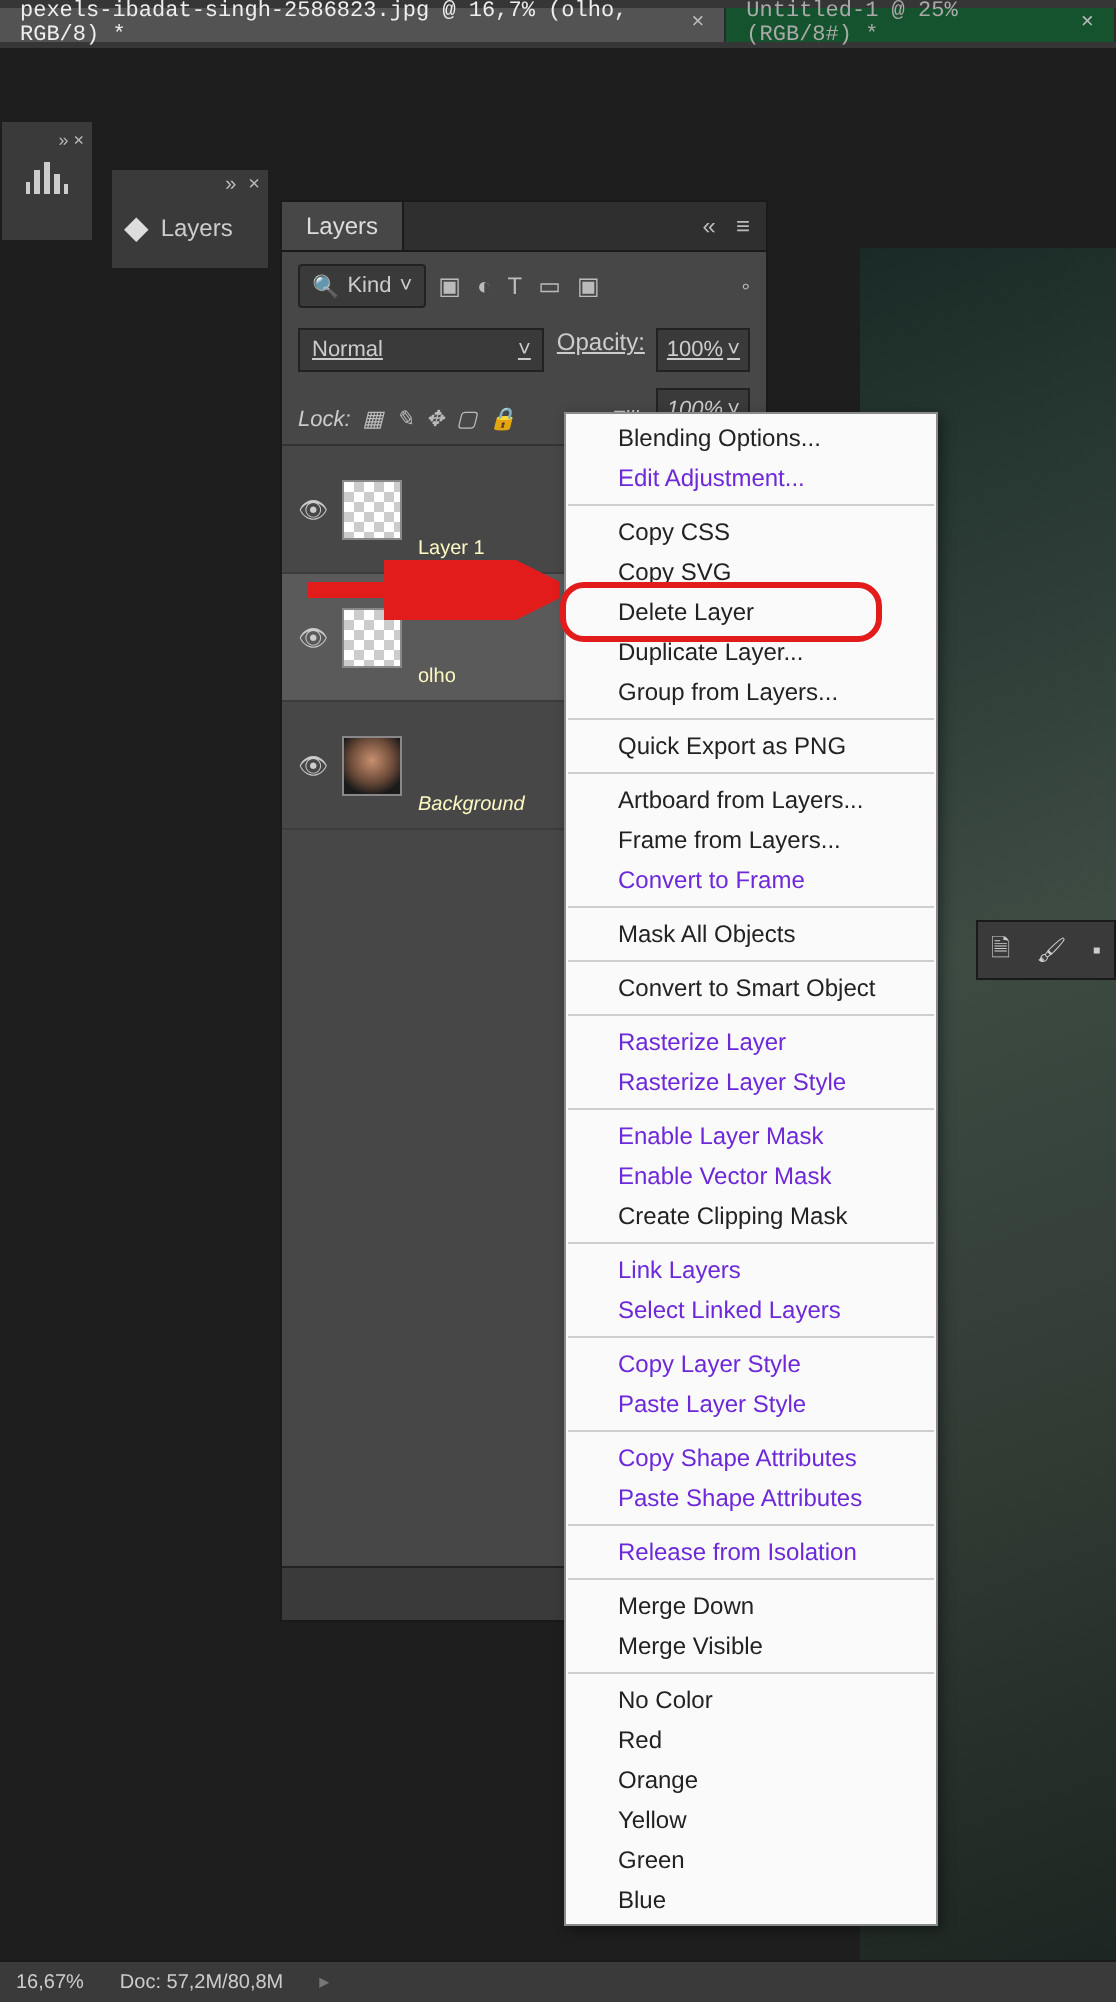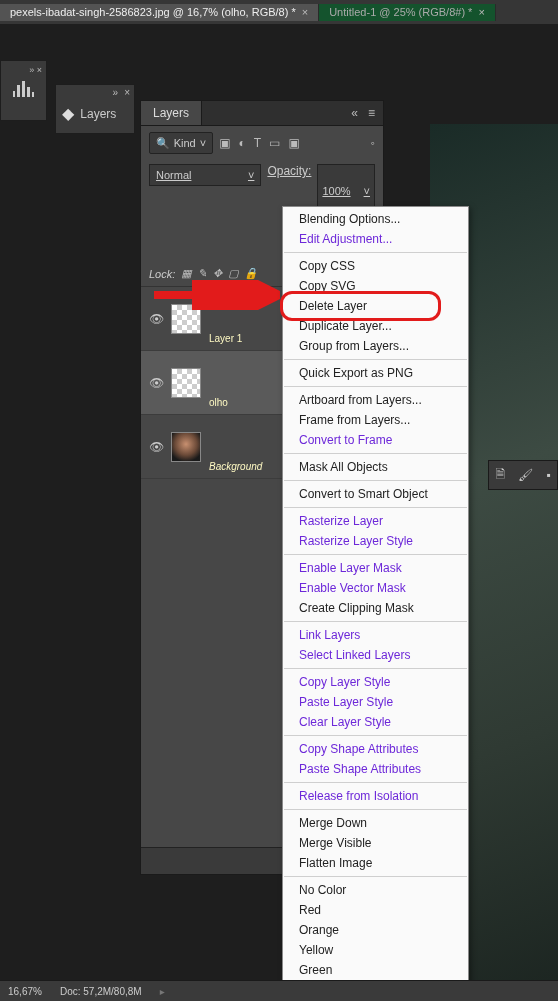--- a/index.html
+++ b/index.html
@@ -25,20 +25,21 @@
   .doc-tab {
     height: 17px;
     padding: 0 10px;
     display: flex;
     align-items: center;
     gap: 6px;
     color: #eee;
     font-size: 11px;
     background: #535353;
     border-right: 1px solid #2a2a2a;
+    font-family: Liberation Mono, monospace;
   }
   .doc-tab.inactive { background: #14532d; color: #aaa; }
   .doc-tab .close-x { color: #bbb; }
 
   
   .canvas-area {
     position: absolute;
     top: 24px; left: 0; right: 0; bottom: 20px;
     background: #1e1e1e;
   }
@@ -132,22 +133,22 @@
   }
   .blend-select {
     flex:1;
     background:#3a3a3a; border:1px solid #222; color:#ccc;
     height:20px; display:flex; align-items:center; padding:0 6px;
     justify-content: space-between;
     font-size:11px;
   }
   .opacity-box {
     background:#3a3a3a; border:1px solid #222; color:#ccc;
-    height:20px; display:flex; align-items:center; padding:16px 4px;
-    font-size:11px; gap:13px;
+    height:20px; display:flex; align-items:center; padding:0 4px;
+    font-size:11px; gap:2px;
   }
   .lock-row {
     display:flex; align-items:flex-end; gap:6px;
     padding: 4px 8px 6px;
     border-bottom: 1px solid #333;
     font-size:11px;
     font-style:italic;
   }
   .lock-icons { display:flex; gap:6px; color:#bbb; }
 
@@ -206,21 +207,21 @@
     top: 206px; left: 282px;
     width: 185px;
     background: #fafafa;
     border: 1px solid #8a8a8a;
     box-shadow: 2px 2px 6px rgba(0,0,0,0.4);
     color: #222;
     font-size: 12px;
     padding: 2px 0;
   }
   .context-menu .item {
-    padding: 3px 16px;
+    padding: 3px 26px;
     white-space: nowrap;
   }
   .context-menu .item.disabled { color: #6d28d9; }
   .context-menu .sep {
     height: 1px; background:#cfcfcf; margin: 3px 1px;
   }
   .highlight-box {
     position:absolute;
     border: 3px solid #e21b1b;
     border-radius: 12px;
@@ -409,30 +410,28 @@
     <div class="sep"></div>
     <div class="item disabled">Enable Layer Mask</div>
     <div class="item disabled">Enable Vector Mask</div>
     <div class="item">Create Clipping Mask</div>
     <div class="sep"></div>
     <div class="item disabled">Link Layers</div>
     <div class="item disabled">Select Linked Layers</div>
     <div class="sep"></div>
     <div class="item disabled">Copy Layer Style</div>
     <div class="item disabled">Paste Layer Style</div>
-    <div class="item disabled">Clear Layer Style</div>
     <div class="sep"></div>
     <div class="item disabled">Copy Shape Attributes</div>
     <div class="item disabled">Paste Shape Attributes</div>
     <div class="sep"></div>
     <div class="item disabled">Release from Isolation</div>
     <div class="sep"></div>
     <div class="item">Merge Down</div>
     <div class="item">Merge Visible</div>
-    <div class="item">Flatten Image</div>
     <div class="sep"></div>
     <div class="item">No Color</div>
     <div class="item">Red</div>
     <div class="item">Orange</div>
     <div class="item">Yellow</div>
     <div class="item">Green</div>
     <div class="item">Blue</div>
   </div>
 
 <div class="right-dock">

